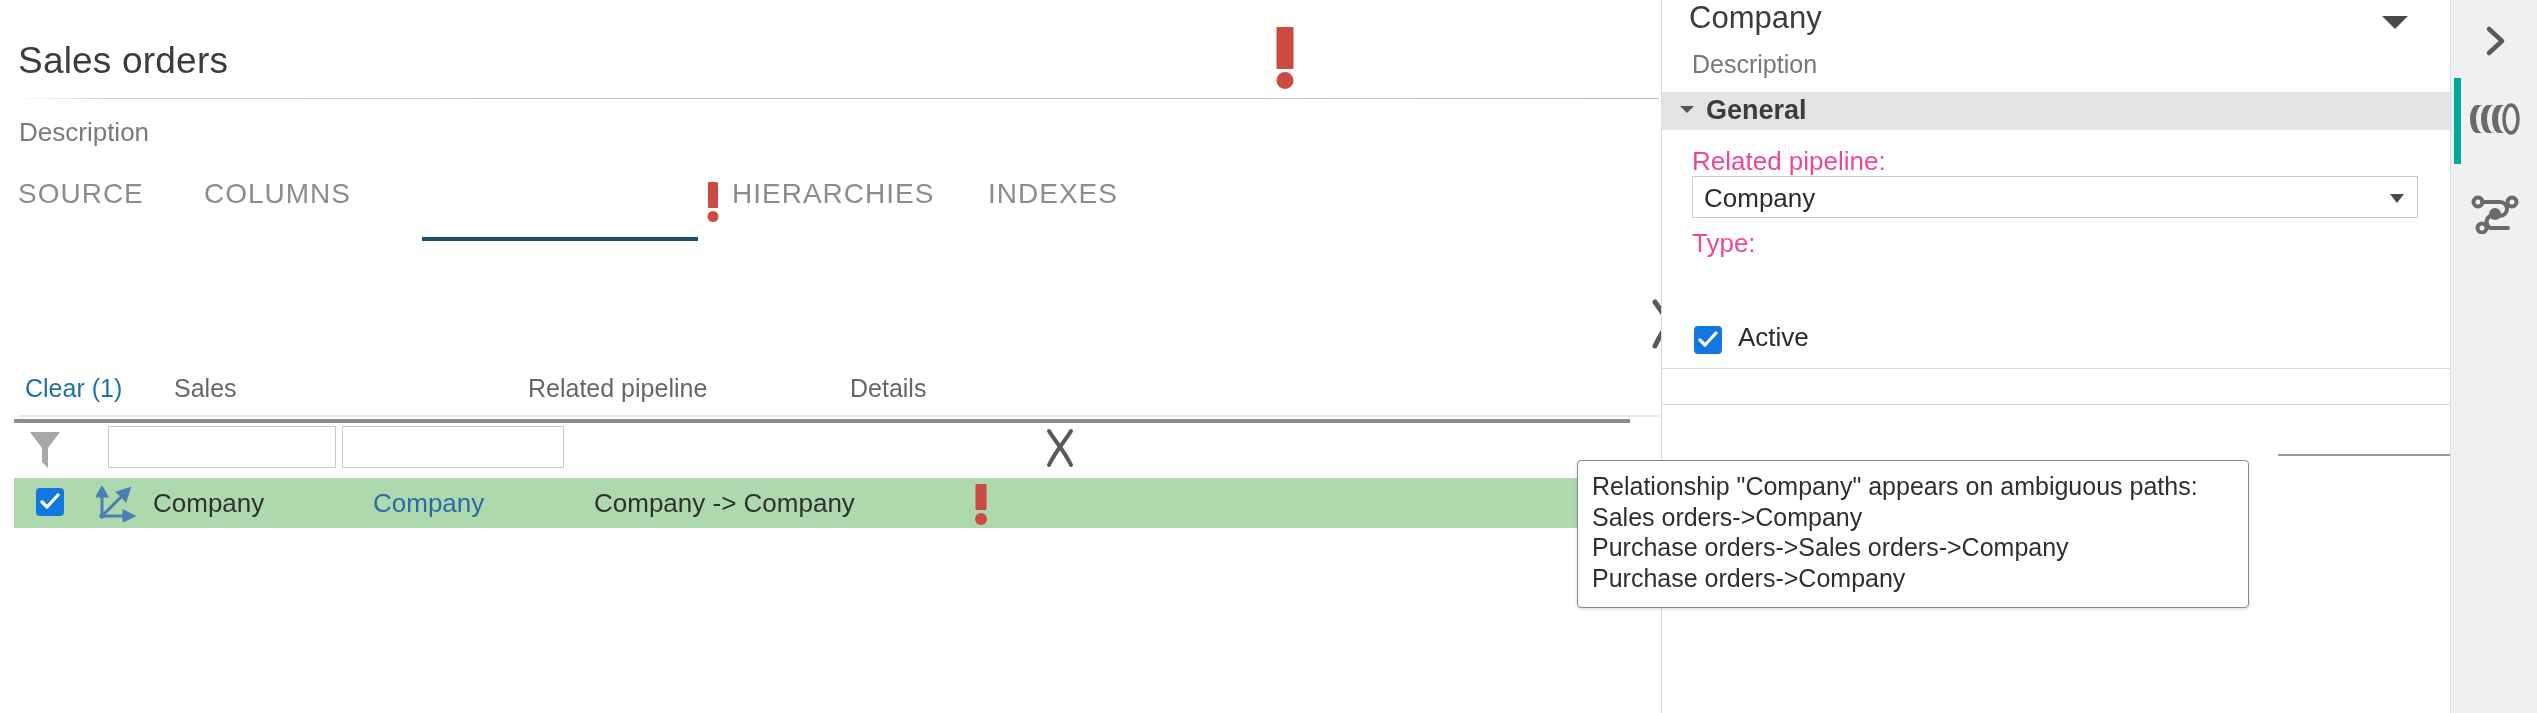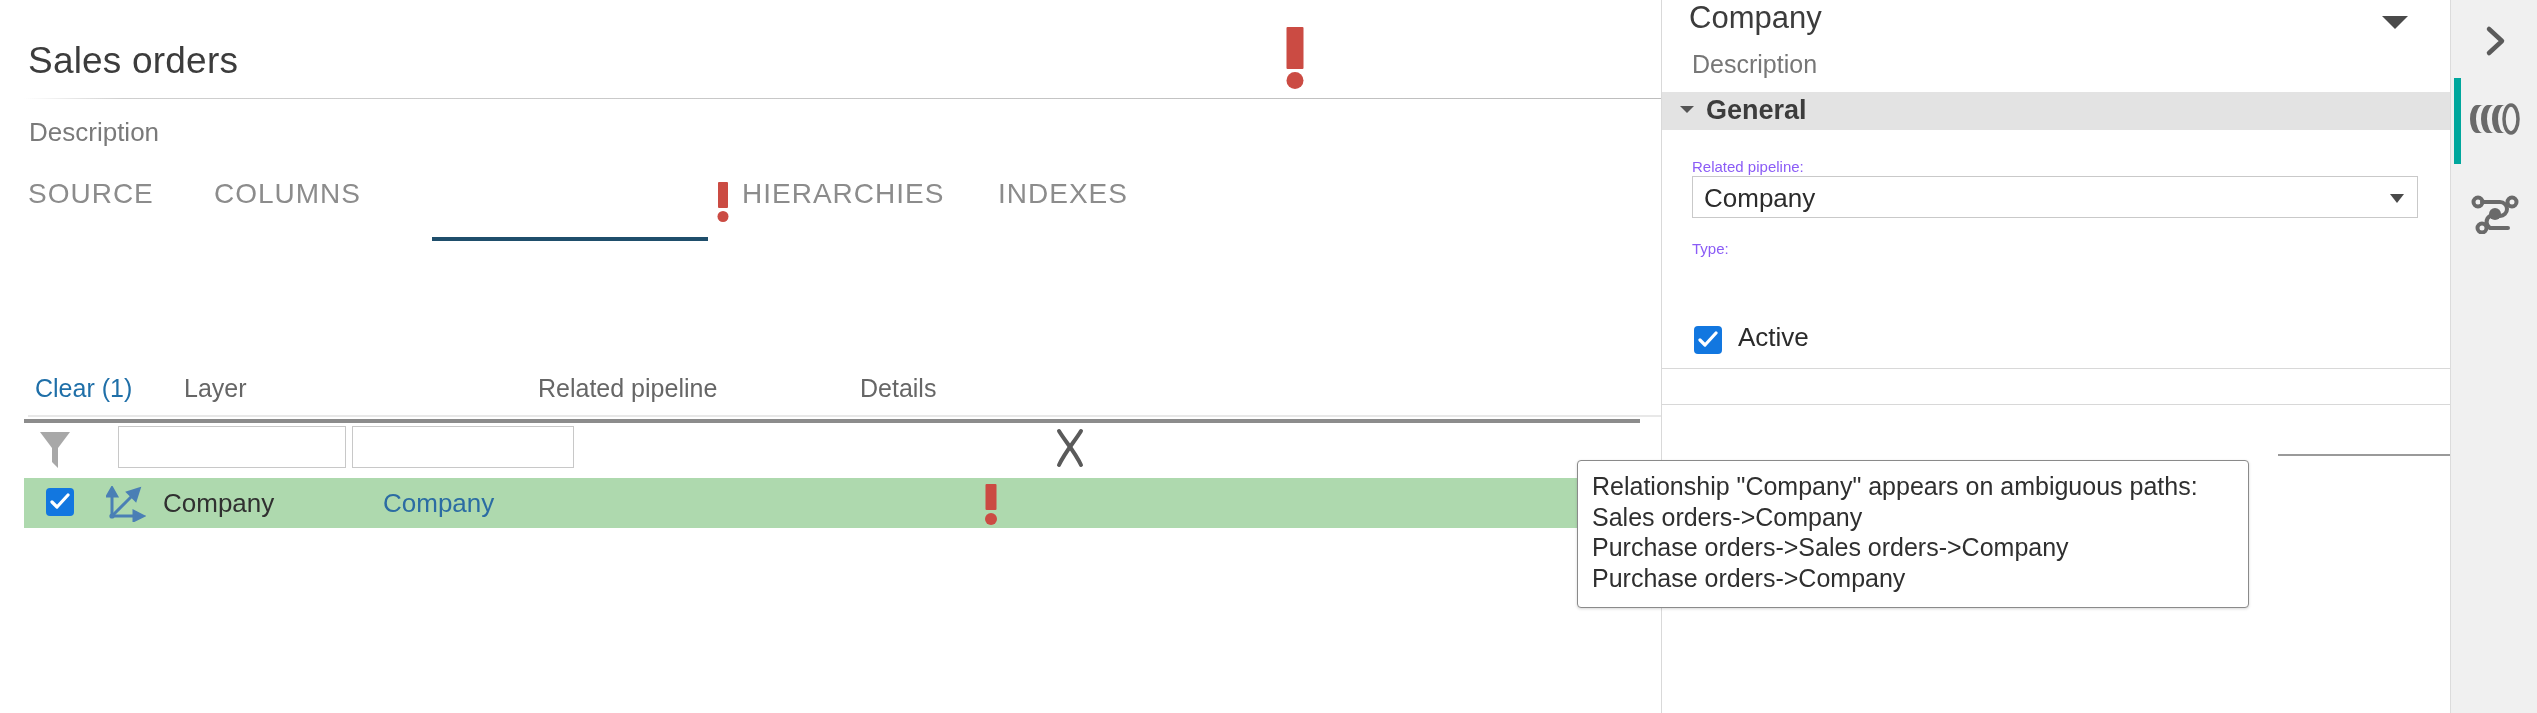--- a/index.html
+++ b/index.html
@@ -8,21 +8,21 @@
     width: 2537px; height: 713px;
     overflow: hidden;
     background: #ffffff;
     font-family: "Liberation Sans", sans-serif;
     -webkit-font-smoothing: antialiased;
   }
   #root { position: relative; width: 2537px; height: 713px; }
 
   
   .main {
-    position: absolute; left: 10px; top: 0;
+    position: absolute; left: 0; top: 0;
     width: 1661px; height: 713px;
     background: #ffffff;
     padding-left: 48px;
   }
   .page-title {
     position: absolute; left: 18px; top: 42px;
     font-size: 37px; font-weight: 400; color: #3c3c3c;
     letter-spacing: .2px; line-height: 1;
   }
   .title-rule {
@@ -144,21 +144,21 @@
     border-top: 7px solid #555; border-left: 7px solid transparent;
     border-right: 7px solid transparent;
     transform: rotate(0deg);
     cursor: pointer;
   }
   .rp-section .sec-label {
     position: absolute; left: 44px; top: 3px;
     font-size: 27px; color: #3c3c3c; font-weight: 600;
   }
   .fld-label {
-    position: absolute; font-size: 15px; color: #8b5cf6; margin-top: 12px;
+    position: absolute; font-size: 26px; color: #ec4899;
   }
   .fld-select {
     position: absolute; height: 42px; border: 1px solid #c9c9c9;
     background: #fff; cursor: pointer;
   }
   .fld-select .val {
     position: absolute; left: 11px; top: 6px; font-size: 26px; color: #2b2b2b;
     white-space: nowrap;
   }
   .fld-select .arw {
@@ -288,21 +288,21 @@
           <rect x="25" y="8" width="6" height="40" fill="#5a5a5a"></rect>
           <rect x="8" y="25" width="40" height="6" fill="#5a5a5a"></rect>
         </svg>
       </div>
     </div>
 
     <div class="grid">
 
       <div class="grid-head">
         <div class="hcell clear" style="left:0px;margin-left:11px;">Clear (1)</div>
-        <div class="hcell" style="left:160px;">Layer</div>
+        <div class="hcell" style="left:160px;">Sales</div>
         <div class="hcell" style="left:514px;">Related pipeline</div>
         <div class="hcell" style="left:836px;text-align:right;">Details</div>
         <div class="head-rule"></div>
       </div>
 
       <div class="filter-row">
         <div class="filter-funnel">
           <svg width="34" height="44" viewBox="0 0 34 44" aria-hidden="true">
             <polygon points="2,4 32,4 20,20 20,40 14,34 14,20" fill="#a8a8a8"></polygon>
           </svg>
@@ -331,20 +331,21 @@
               <line x1="6" y1="30" x2="30" y2="30"></line>
               <polygon points="37,30 28,25.5 28,34.5"></polygon>
               <line x1="6" y1="30" x2="27" y2="9"></line>
               <polygon points="33,3 22,6.5 29.5,14"></polygon>
               <circle cx="6" cy="30" r="2.6" stroke="none"></circle>
             </g>
           </svg>
         </div>
         <div class="cell" style="left:139px;">Company</div>
         <div class="cell link" style="left:359px;">Company</div>
+        <div class="cell" style="left:580px;">Company -&gt; Company</div>
         <div class="row-bang">
           <div class="bang" style="width:16px;height:40px;">
             <div class="bar" style="width:11px;height:26px;"></div>
             <div class="dot" style="width:12px;height:12px;top:29px;"></div>
           </div>
         </div>
       </div>
 
     </div>
   </div>

